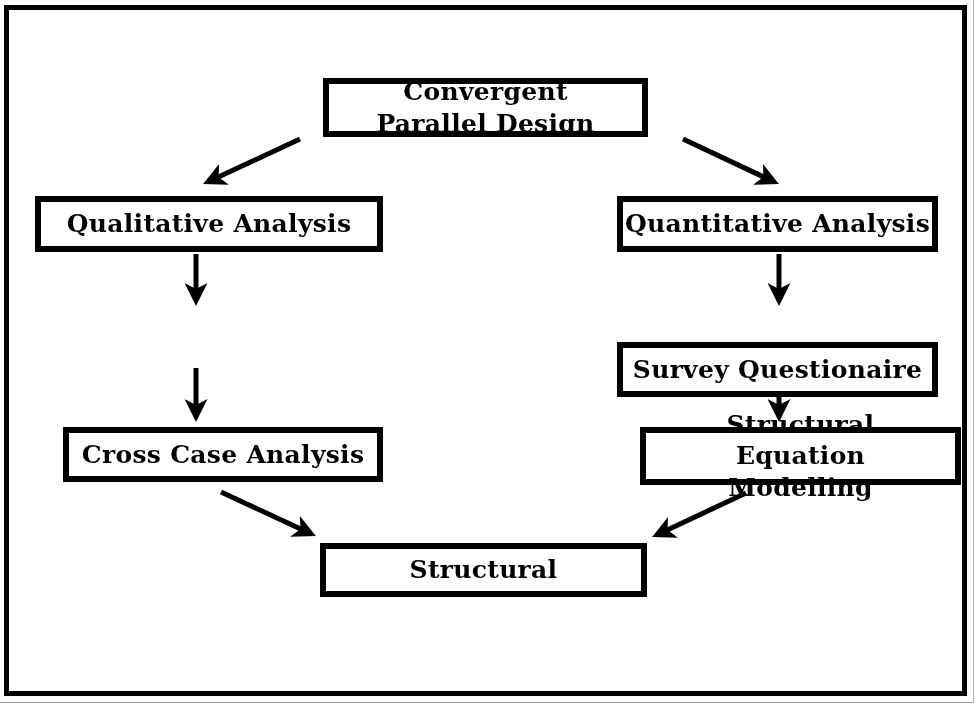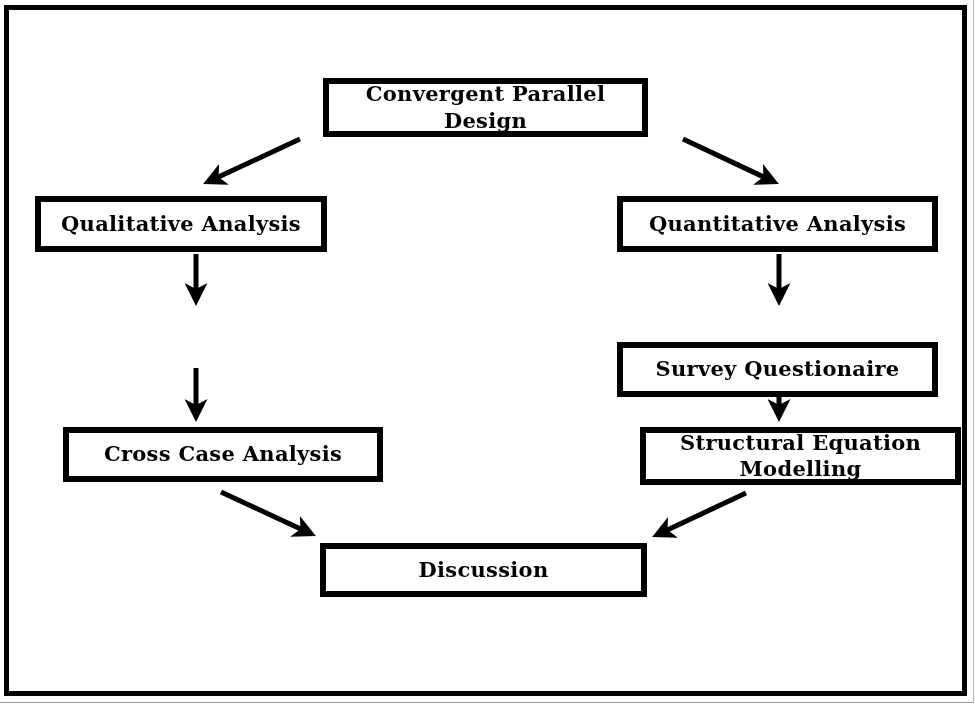--- a/index.html
+++ b/index.html
@@ -39,29 +39,29 @@
   .node {
     position: absolute;
     box-sizing: border-box;
     border: 6px solid #000000;
     background: #ffffff;
     display: flex;
     align-items: center;
     justify-content: center;
     text-align: center;
     font-weight: 700;
-    font-size: 21px;
+    font-size: 25px;
     line-height: 1.25;
     color: #000000;
     letter-spacing: 0.3px;
   }
   .node .lbl { display: inline-block; }
   .node-top        { left: 323px; top: 78px;  width: 325px; height: 59px; }
   .node-top .lbl   { max-width: 255px; }
-  .node-left-0     { left: 35px;  top: 196px; width: 292px; height: 56px; }
+  .node-left-0     { left: 35px;  top: 196px; width: 348px; height: 56px; }
   .node-left-1     { left: 35px;  top: 311px; width: 320px; height: 55px; }
   .node-left-2     { left: 35px;  top: 427px; width: 320px; height: 55px; margin-left: 28px; }
   .node-right-0    { left: 617px; top: 196px; width: 321px; height: 56px; }
   .node-right-1    { left: 617px; top: 311px; width: 321px; height: 55px; margin-top: 31px; }
   .node-right-2    { left: 640px; top: 427px; width: 321px; height: 58px; }
   .node-right-2 .lbl { max-width: 270px; }
   .node-bottom     { left: 320px; top: 543px; width: 327px; height: 54px; }
   .arrow {
     stroke: #000000;
     stroke-width: 5px;
@@ -104,15 +104,15 @@
     <span class="lbl">Quantitative Analysis</span>
   </div>
   <div class="node node-right-1">
     <span class="lbl">Survey Questionaire</span>
   </div>
   <div class="node node-right-2">
     <span class="lbl">Structural Equation Modelling</span>
   </div>
 
   <div class="node node-bottom">
-    <span class="lbl">Discussion</span>
+    <span class="lbl">Structural</span>
   </div>
 </div>
 
 </body></html>

